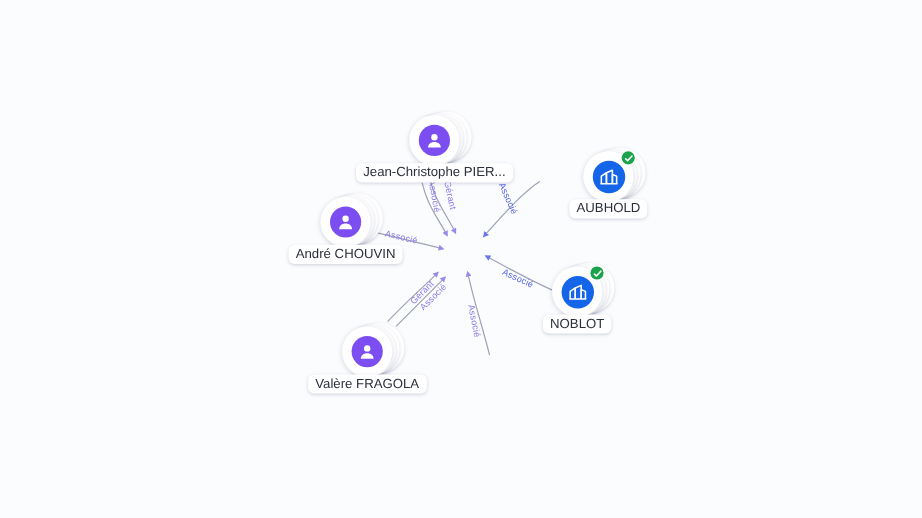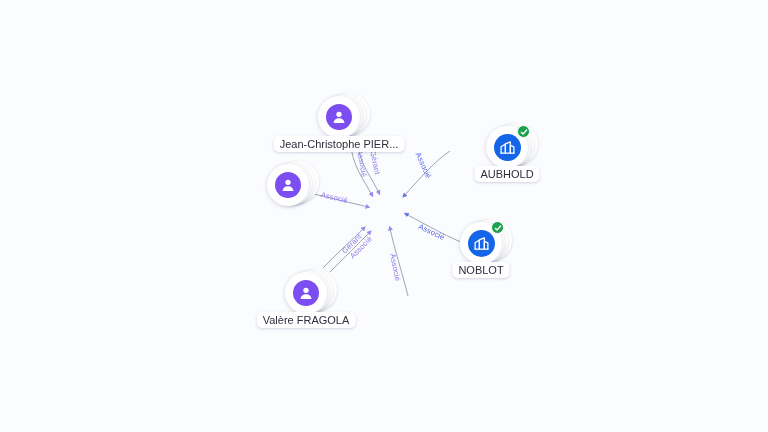--- a/index.html
+++ b/index.html
@@ -219,21 +219,21 @@
 
   <div class="edge-label purple" style="left:322px; top:190px; transform:rotate(13deg);">Associé</div>
 
   <div class="edge-label blue" style="left:421px; top:222px; transform:rotate(25deg);">Associé</div>
 
   <div class="edge-label purple" style="left:340px; top:249px; transform:rotate(-45deg);">Gérant</div>
   <div class="edge-label purple" style="left:348px; top:254px; transform:rotate(-45deg);">Associé</div>
 
   <div class="edge-label purple" style="left:397px; top:253px; transform:rotate(79deg);">Associé</div>
 
-  <div class="node" style="left:339px; top:117px;">
+  <div class="node" style="left:362px; top:117px;">
     <div class="stack">
       <div class="sheet s3"></div>
       <div class="sheet s2"></div>
       <div class="sheet s1"></div>
       <div class="avatar-wrap">
         <div class="avatar">
           <svg width="16" height="16" viewBox="0 0 24 24" fill="#ffffff">
             <circle cx="12" cy="8" r="4"></circle>
             <path d="M4 21c0-4.4 3.6-7 8-7s8 2.6 8 7z"></path>
           </svg>
@@ -274,20 +274,21 @@
       <div class="sheet s1"></div>
       <div class="avatar-wrap">
         <div class="avatar">
           <svg width="16" height="16" viewBox="0 0 24 24" fill="#ffffff">
             <circle cx="12" cy="8" r="4"></circle>
             <path d="M4 21c0-4.4 3.6-7 8-7s8 2.6 8 7z"></path>
           </svg>
         </div>
       </div>
     </div>
+    <div class="node-label">André CHOUVIN</div>
   </div>
 
   <div class="node" style="left:481px; top:243px;">
     <div class="stack">
       <div class="sheet s3"></div>
       <div class="sheet s2"></div>
       <div class="sheet s1"></div>
       <div class="avatar-wrap">
         <div class="company-icon">
           <svg width="17" height="17" viewBox="0 0 24 24" fill="none" stroke="#ffffff" stroke-width="1.8" stroke-linejoin="round">

